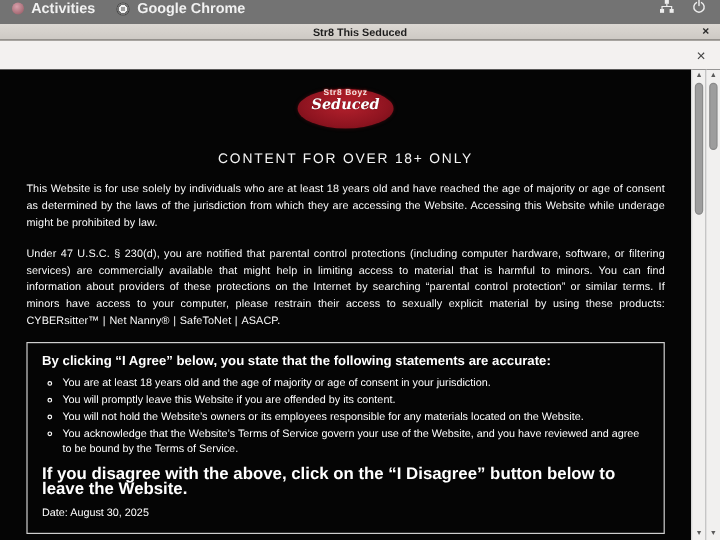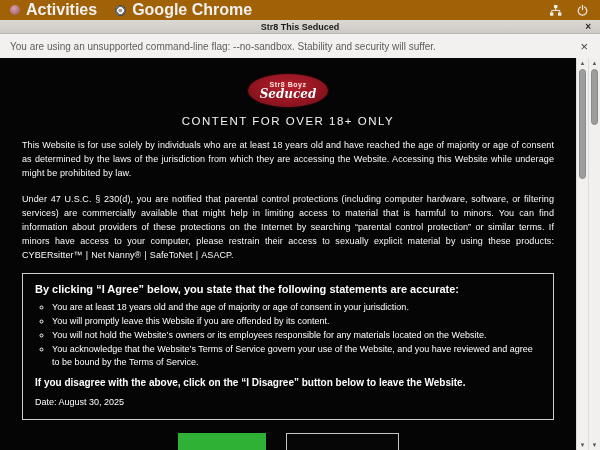--- a/index.html
+++ b/index.html
@@ -1,23 +1,23 @@
 <!DOCTYPE html>
 <html><head>
 <meta charset="utf-8">
 <style>
   * { margin: 0; padding: 0; box-sizing: border-box; }
   html, body { width: 600px; height: 450px; overflow: hidden; }
   body { font-family: "Liberation Sans", sans-serif; background: #000; }
 
   
   .top-panel {
-    height: 20px; background: #a16207; color: #f1f1f1;
-    display: flex; align-items: center; position: relative;
-    font-size: 16px; font-weight: bold;
+    height: 20px; background: #737373; color: #f1f1f1;
+    display: flex; align-items: flex-start; position: relative;
+    font-size: 12px; font-weight: bold;
   }
   .panel-left { display: flex; align-items: center; gap: 18px; padding-left: 10px; }
   .panel-item { display: flex; align-items: center; gap: 6px; cursor: default; }
   .activities-dot {
     width: 10px; height: 10px; border-radius: 50%;
     background: radial-gradient(circle at 40% 35%, #d9a0ab, #a express 0%, #b17781 55%, #8e525c 100%);
     background: radial-gradient(circle at 40% 35%, #d9a0ab 0%, #b17781 55%, #8e525c 100%);
   }
   .chrome-ico {
     width: 11px; height: 11px; border-radius: 50%;
@@ -55,51 +55,51 @@
   .viewport { position: relative; height: 392px; background: #050505; }
   .webpage {
     position: absolute; top: 0; left: 0; right: 24px; bottom: 0;
     overflow: hidden; color: #fdfdfd;
   }
   .logo-wrap { display: flex; justify-content: center; margin-top: 16px; }
   .logo-oval {
     width: 80px; height: 33px; border-radius: 50%;
     background: radial-gradient(ellipse at 50% 40%, #b5212d 0%, #8f1420 62%, #690d16 100%);
     box-shadow: 0 0 3px #3a0a0e;
-    display: flex; flex-direction: column; align-items: center; justify-content: center;
+    display: flex; flex-direction: column; align-items: center; justify-content: flex-start;
   }
   .logo-top {
     font-size: 7px; font-weight: bold; color: #f6e3e3; letter-spacing: 0.5px;
     text-shadow: 0 0 2px #e23a3a, 0 0 1px #7a1010; line-height: 8px;
   }
   .logo-bottom {
     font-family: "DejaVu Serif", serif; font-style: italic; font-weight: bold;
     font-size: 12px; color: #ffffff; line-height: 12px; margin-top: -1px;
     text-shadow: 0 0 1px #5c0d14;
   }
   .page-heading {
-    margin-top: 8px; text-align: center; font-size: 11.5px; letter-spacing: 1.5px;
+    margin-top: 20px; text-align: center; font-size: 11.5px; letter-spacing: 1.5px;
     color: #f5f5f5; font-weight: 500; line-height: 13px;
   }
   .para {
     margin: 10px 22px 0 22px; font-size: 9px; line-height: 14px;
     text-align: justify; color: #fbfbfb; letter-spacing: 0.1px;
   }
   .para.second { margin-top: 12px; }
   a.wlink { color: inherit; cursor: pointer; }
   .p2-sep { padding: 0 3px; }
 
   .agreement-box {
     margin: 11px 22px 0 22px; border: 1px solid #cfcfcf;
     padding: 9px 12px 10px 12px; font-size: 9px; line-height: 13px; color: #ffffff;
   }
   .agreement-intro { font-weight: bold; font-size: 11px; }
   .agreement-box ul { margin: 5px 0 0 0; padding-left: 17px; list-style: circle; }
   .agreement-box li { margin-bottom: 1px; }
-  .disagree-note { margin-top: 7px; font-weight: bold; font-size: 10px; }
+  .disagree-note { margin-top: 7px; font-weight: bold; font-size: 14px; }
   .date-line { margin-top: 7px; }
 
   .button-row { margin-top: 13px; display: flex; justify-content: center; gap: 20px; }
   .btn {
     font-family: "Liberation Sans", sans-serif;
     font-size: 13px; font-weight: bold; color: #ffffff; letter-spacing: 0.5px;
     height: 42px; display: flex; align-items: center; justify-content: center;
     cursor: pointer; border: none;
   }
   .btn-agree { background: #2eb135; width: 88px; }
@@ -155,21 +155,20 @@
     </span>
   </div>
 </div>
 
 <div class="titlebar">
   <span>Str8 This Seduced</span>
   <span class="titlebar-close">×</span>
 </div>
 
 <div class="infobar">
-  <span>You are using an unsupported command-line flag: --no-sandbox. Stability and security will suffer.</span>
   <span class="infobar-close">×</span>
 </div>
 
 <div class="viewport">
   <div class="webpage">
 
     <div class="logo-wrap">
       <div class="logo-oval">
         <span class="logo-top">Str8 Boyz</span>
         <span class="logo-bottom">Seduced</span>

